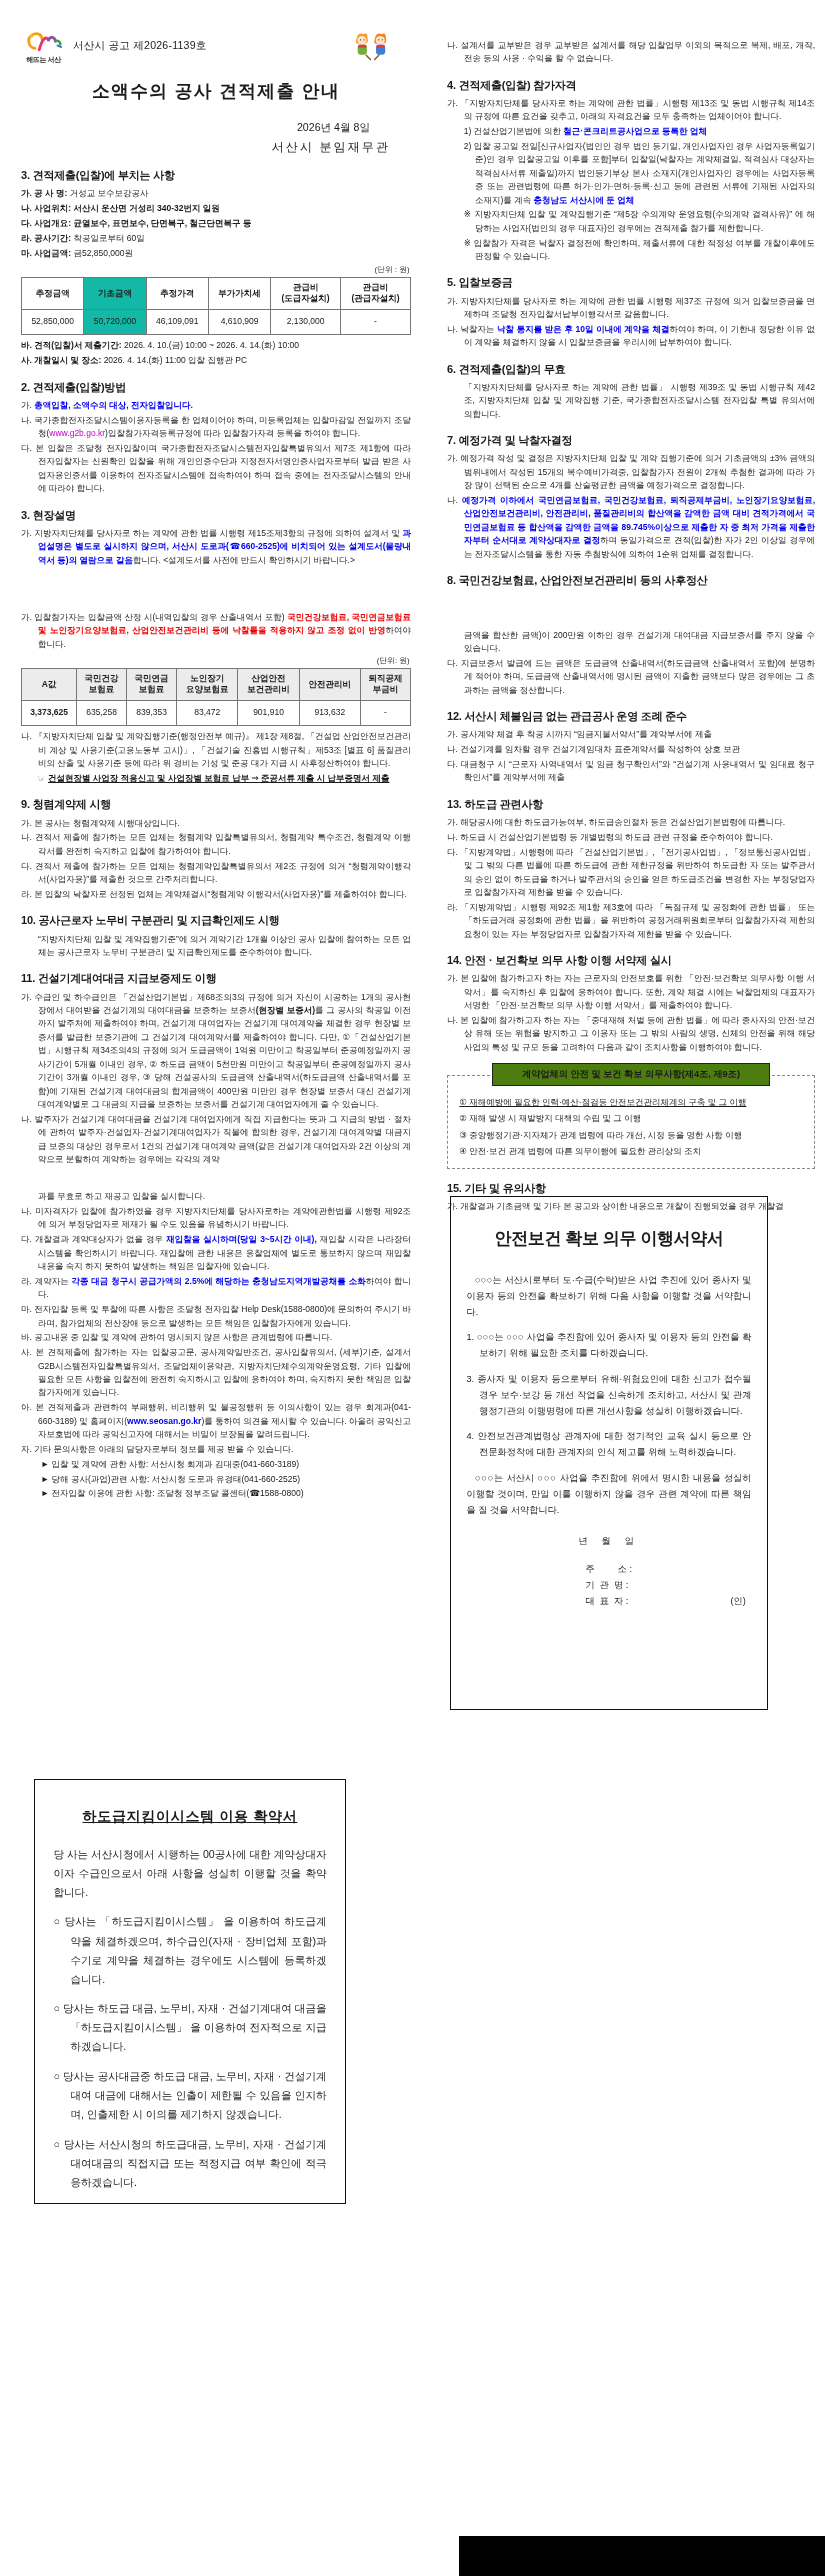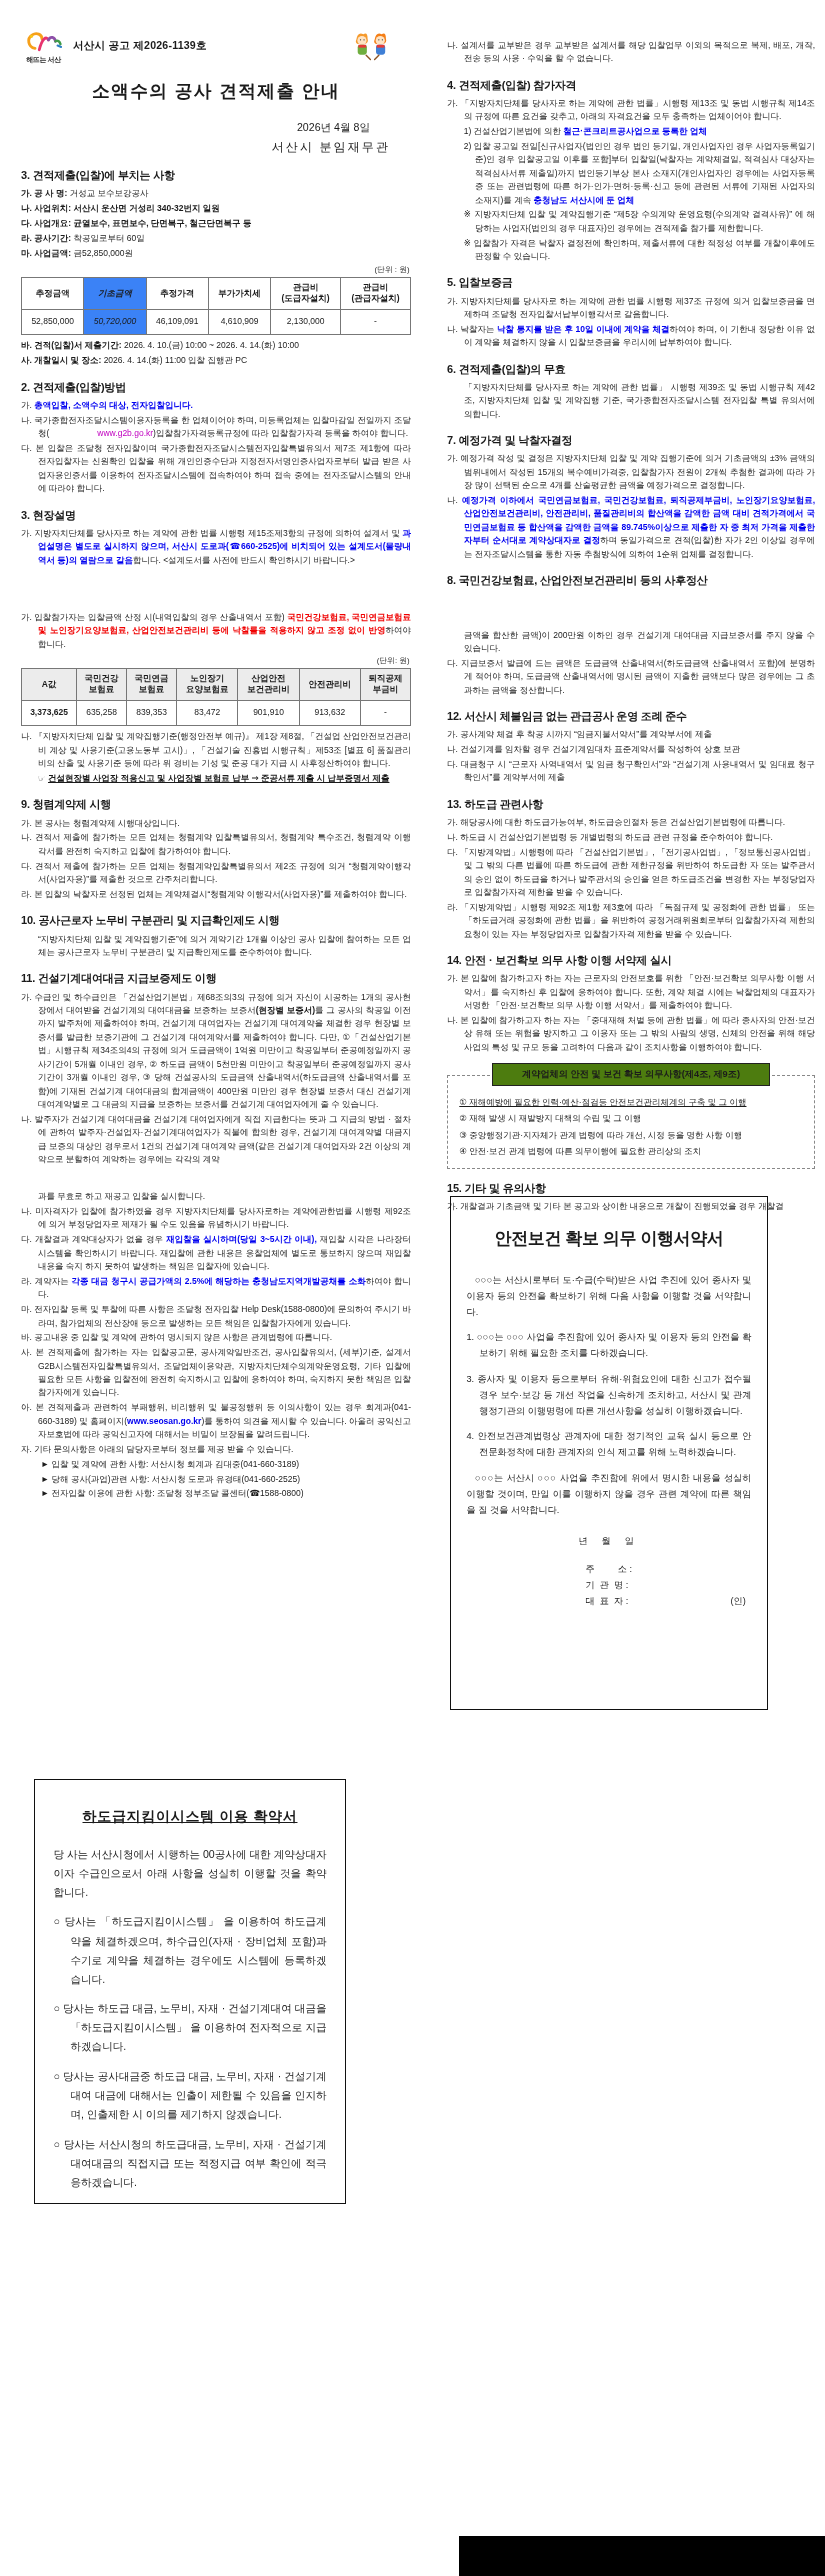--- a/index.html
+++ b/index.html
@@ -4,44 +4,44 @@
 <style>
   html,body{margin:0;padding:0;background:#fff;}
   body{font-family:"Liberation Sans","DejaVu Sans",sans-serif;color:#1b1b1b;}
   .page{position:relative;width:825px;height:2576px;background:#ffffff;overflow:hidden;}
   .colL{position:absolute;left:21px;top:0;width:390px;}
   .colR{position:absolute;left:447px;top:12px;width:368px;}
   
   .hdr{display:flex;align-items:flex-start;padding-top:30px;}
   .logo{width:45px;text-align:center;}
   .logo-cap{font-size:7px;font-weight:bold;color:#2b2b2b;margin-top:-1.4px;letter-spacing:-0.4px;}
-  .notice{font-weight:bold;font-size:10.6px;margin:8.5px 0 0 7px;letter-spacing:0.2px;}
+  .notice{font-weight:normal;font-size:10.6px;margin:8.5px 0 0 7px;letter-spacing:0.2px;}
   .mascots{margin-left:auto;margin-right:18.4px;}
   .title{font-size:17.7px;font-weight:bold;text-align:center;margin-top:14px;letter-spacing:1.4px;}
   .date{text-align:right;font-size:10.6px;margin-top:18.4px;padding-right:41px;}
   .issuer{text-align:right;font-size:12px;margin-top:4.2px;padding-right:21px;letter-spacing:2.1px;}
   
   .h2{font-weight:bold;font-size:11px;margin:12px 0 4.2px;letter-spacing:-0.2px;}
   .it{margin:1.4px 0;text-align:justify;font-size:8.5px;line-height:1.58;padding-left:17px;text-indent:-17px;}
   .cont{padding-left:17px;text-indent:0;}
   .ind2{padding-left:28px;text-indent:-11.3px;}
   .blt{padding-left:32.5px;text-indent:-12.7px;}
   .unit{text-align:right;font-size:7.8px;color:#2f2f2f;margin:4.2px 1.4px 1.4px;}
   .b{font-weight:bold;}
   .u{font-weight:bold;text-decoration:underline;}
   .ul{text-decoration:underline;}
   .bl{color:#0000f0;font-weight:bold;}
   .rd{color:#f00000;font-weight:bold;}
-  .mg{color:#c000c0;margin-left:48px;}
+  .mg{color:#c000c0;}
   
   table.tb{width:100%;border-collapse:collapse;font-size:8.5px;border-top:1.4px solid #222;border-bottom:1.4px solid #222;margin:1.4px 0 4.2px;}
   .tb th,.tb td{border:0.7px solid #777;text-align:center;padding:4.2px 1.4px;white-space:pre-line;line-height:1.35;}
   .tb th{font-weight:bold;}
   .tb td{padding:6.4px 1.4px;}
-  .yl{background:#3b82f6;font-style:italic;}
+  .yl{background:#14b8a6;}
   .tb2 th{background:#ececec;}
   
   .gapA{height:41px;} .gapB{height:21px;} .gapC{height:35px;}
   
   .obx{margin:8.5px 0 5.7px;}
   .obx-t{width:74%;margin:0 auto;border:1.4px solid #222;text-align:center;font-weight:bold;font-size:9.2px;padding:4.2px 1.4px;background:#4d7c0f;position:relative;z-index:1;}
   .obx-b{border:0.7px dashed #888;margin-top:-10.6px;padding:17px 11.3px 7px;}
   .obx-b .it{padding-left:12.7px;text-indent:-12.7px;margin:2.8px 0;}
   
   .pledgeA{position:absolute;left:450px;top:1196px;width:318px;height:514px;border:1.4px solid #111;padding:12.7px 15.5px;box-sizing:border-box;font-size:9.2px;line-height:1.75;text-align:justify;overflow:hidden;}

